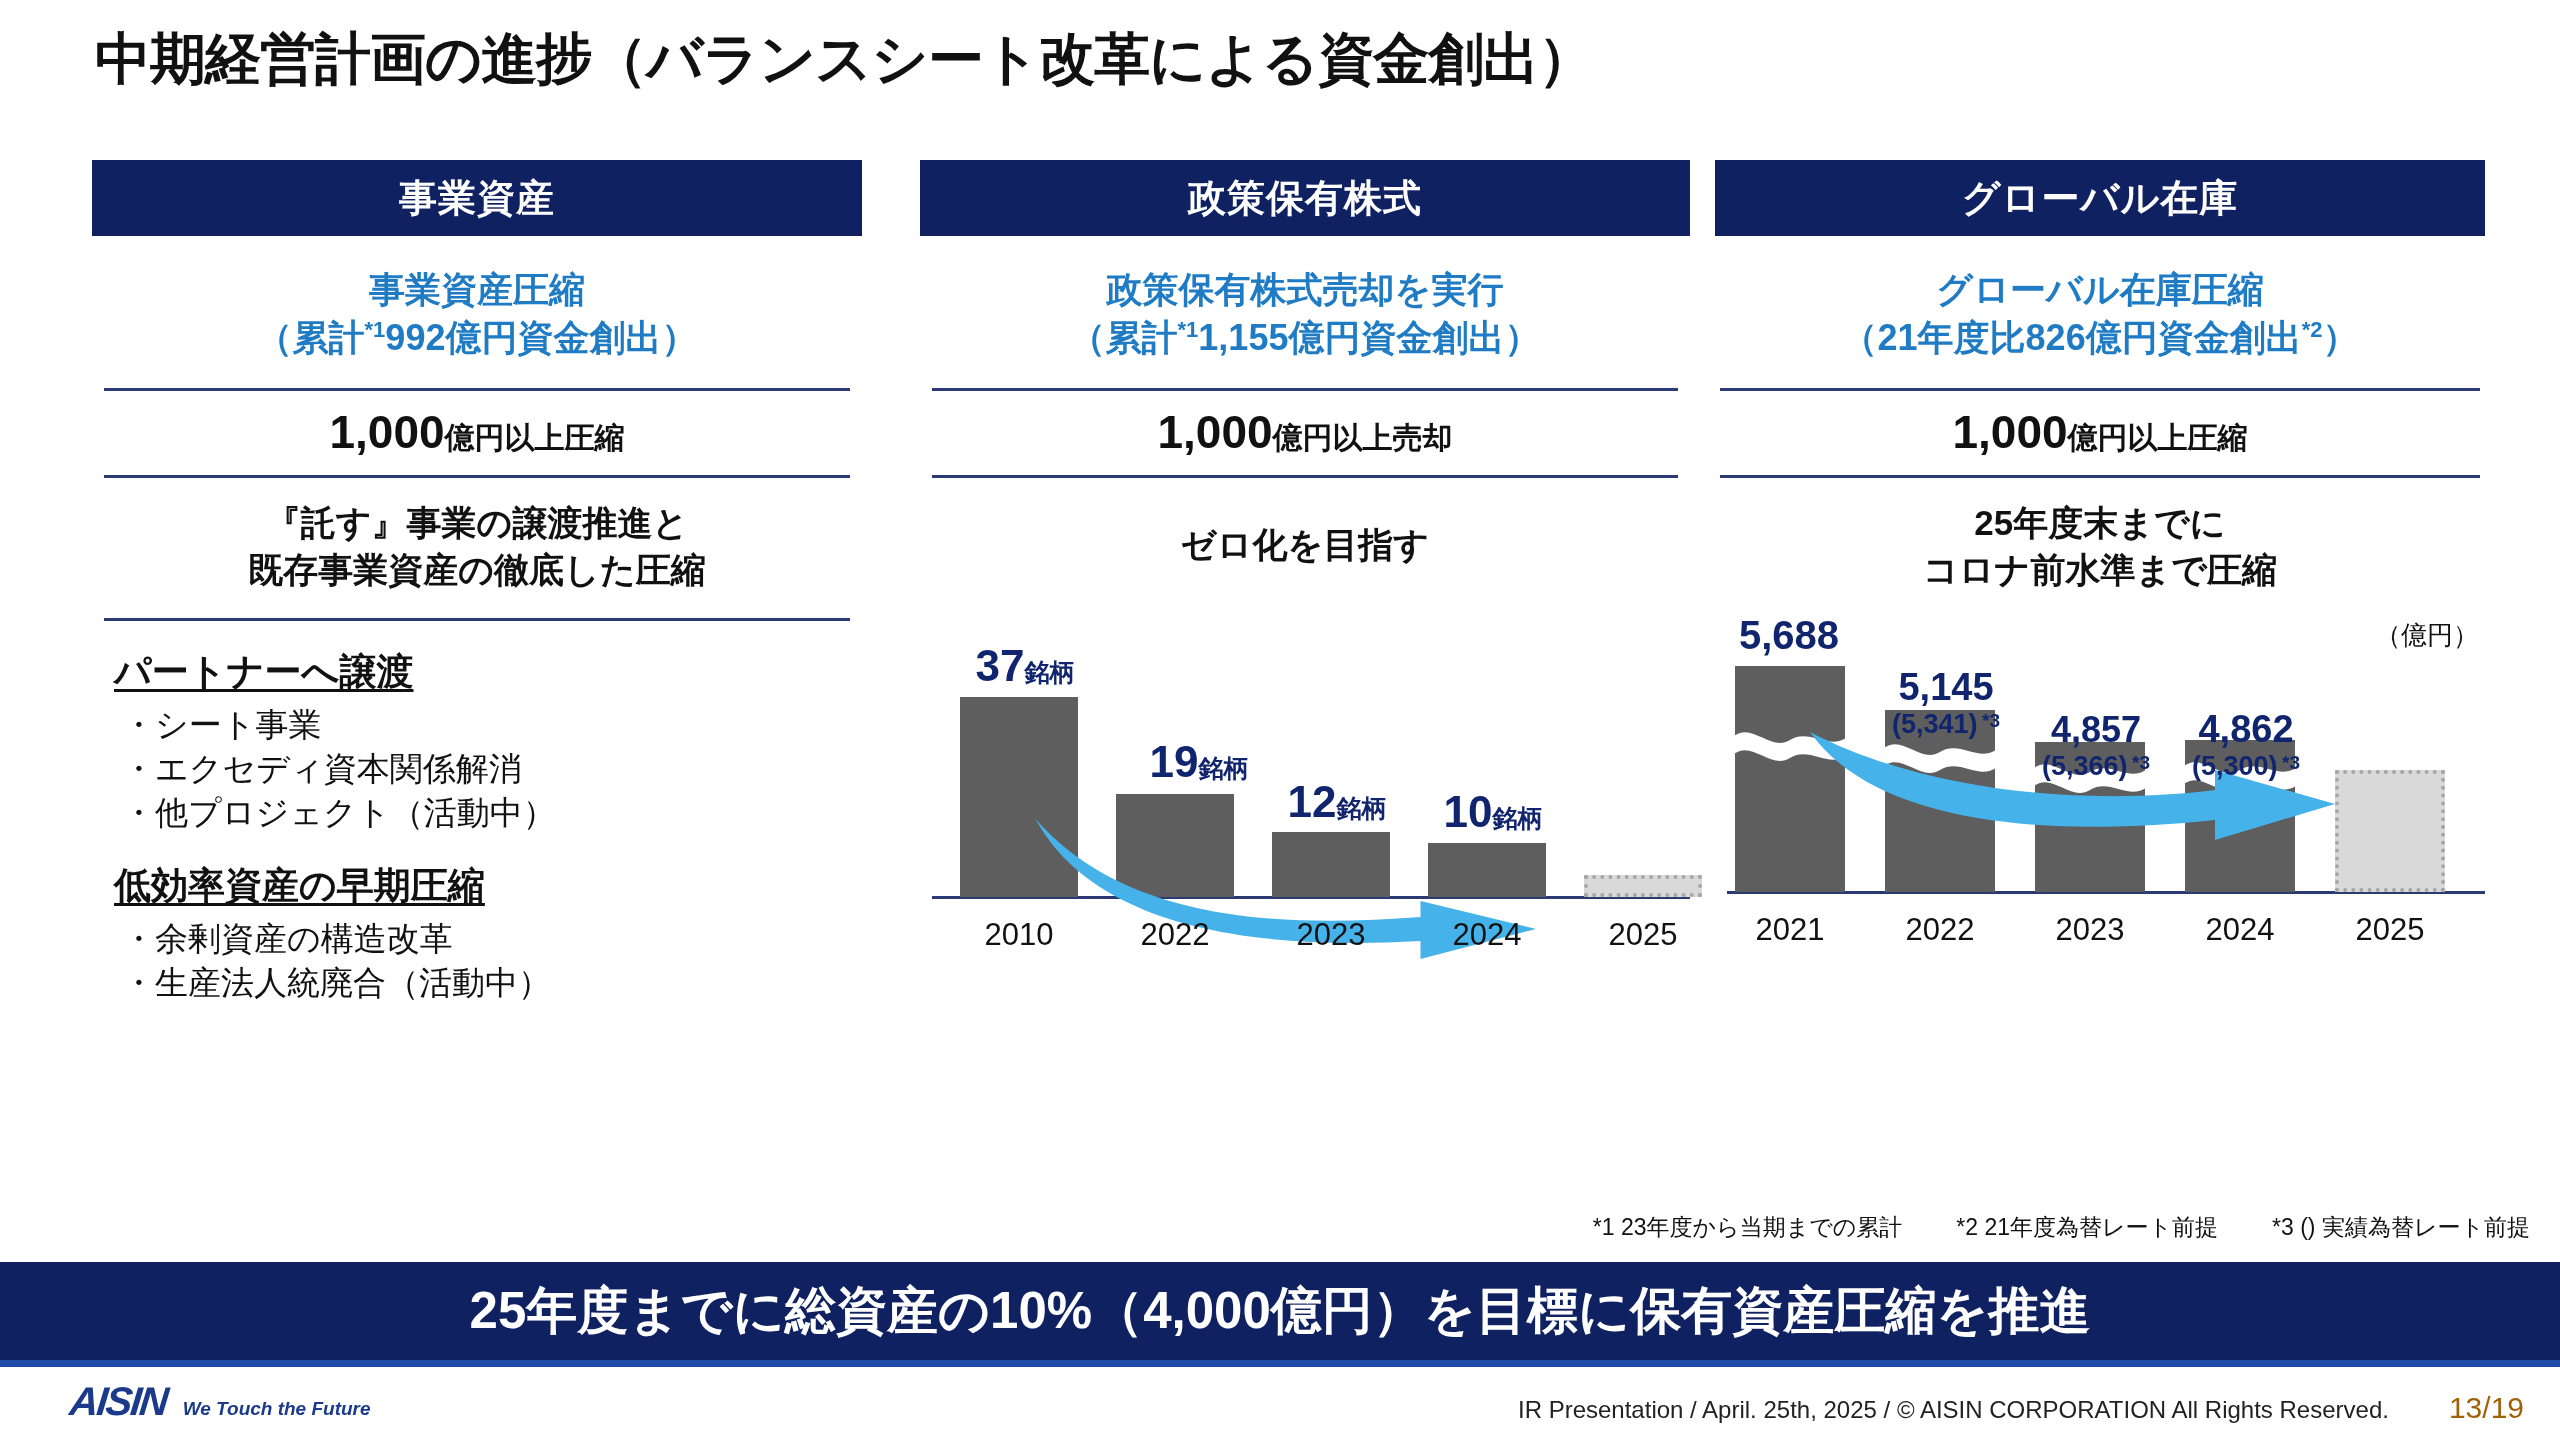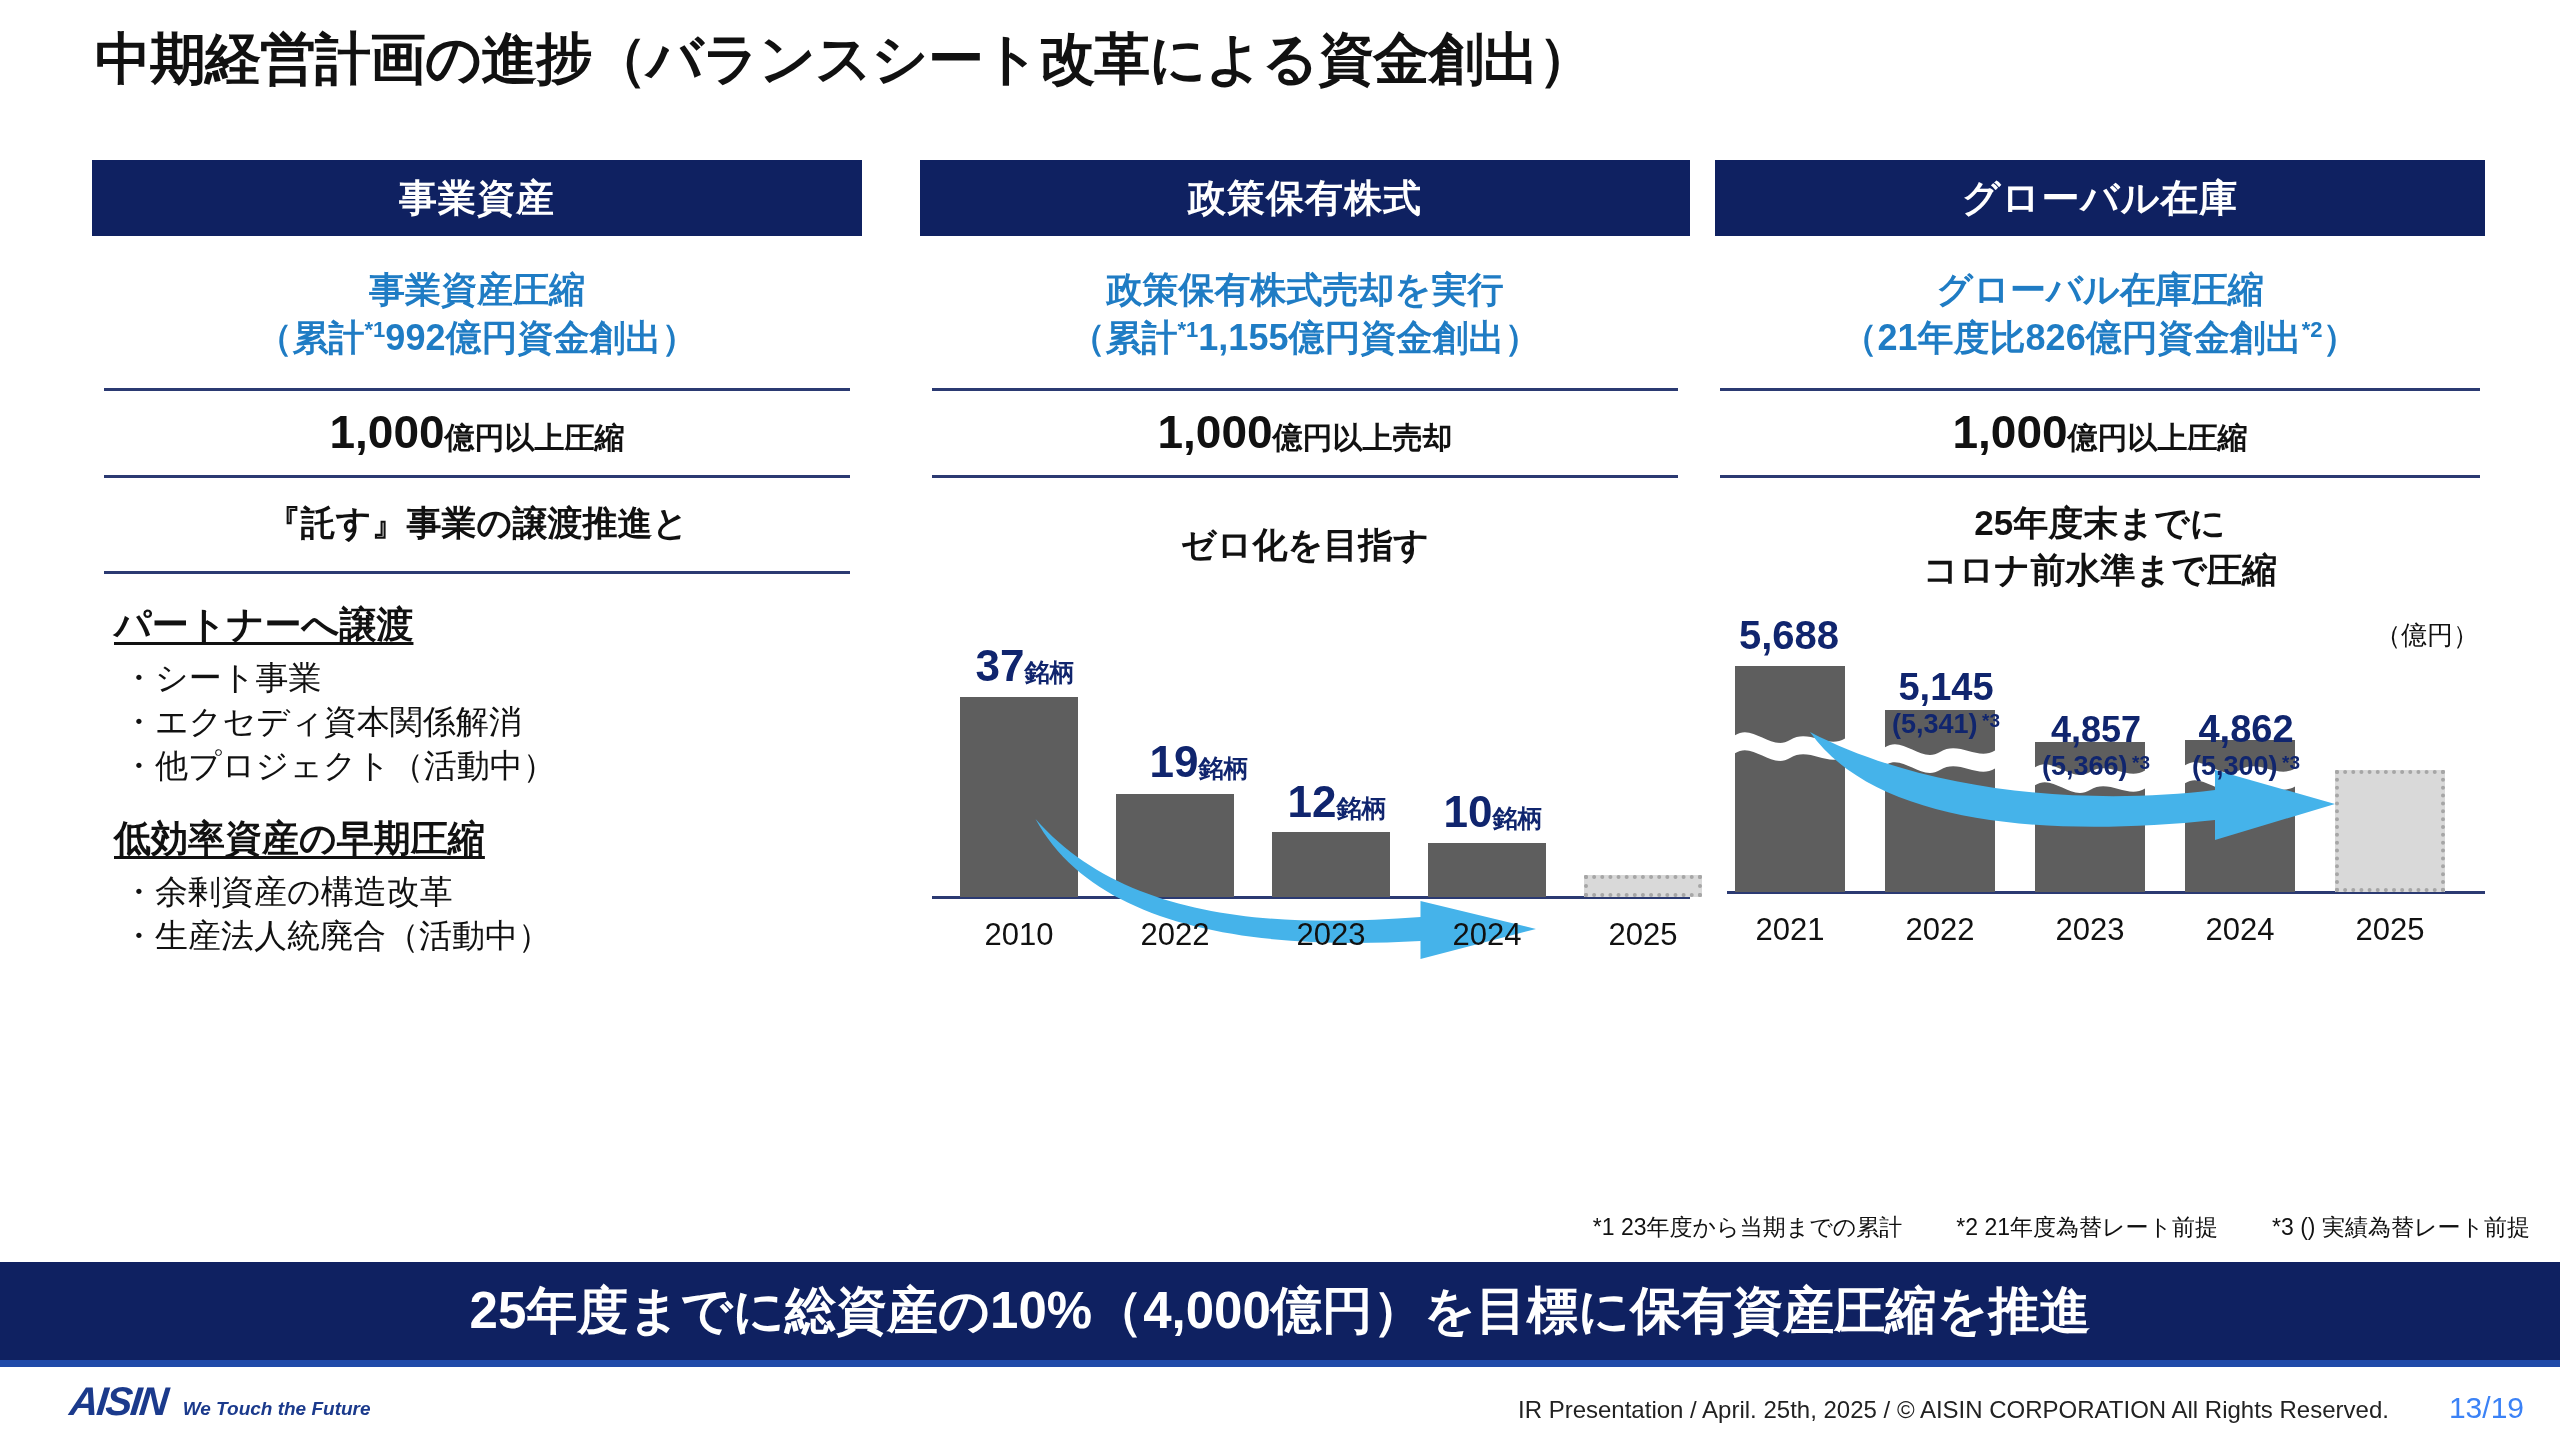--- a/index.html
+++ b/index.html
@@ -254,21 +254,21 @@
   .footer-right {
     position: absolute;
     right: 36px;
     top: 24px;
     display: flex;
     align-items: baseline;
     gap: 60px;
     font-size: 24px;
     color: #222222;
   }
-  .page-num { font-size: 30px; color: #3b82f6; }
+  .page-num { font-size: 30px; color: #a16207; }
 </style>
 </head>
 <body>
 
 <div class="slide-title">中期経営計画の進捗（バランスシート改革による資金創出）</div>
 
 <div class="columns">
 
   <div class="col col-1">
     <div class="col-header">事業資産</div>
@@ -282,20 +282,21 @@
 
     <div style="height:26px"></div>
     <div class="rule"></div>
     <div class="target-line">
       <span>1,000</span><span class="small">億円以上圧縮</span>
     </div>
     <div class="rule"></div>
 
     <div class="desc-line">
       <div>『託す』事業の譲渡推進と</div>
+      <div>既存事業資産の徹底した圧縮</div>
     </div>
     <div class="rule"></div>
 
     <div class="bullet-block">
       <div class="bullet-head">パートナーへ譲渡</div>
       <div class="bullet-item">・シート事業</div>
       <div class="bullet-item">・エクセディ資本関係解消</div>
       <div class="bullet-item">・他プロジェクト（活動中）</div>
     </div>
 

